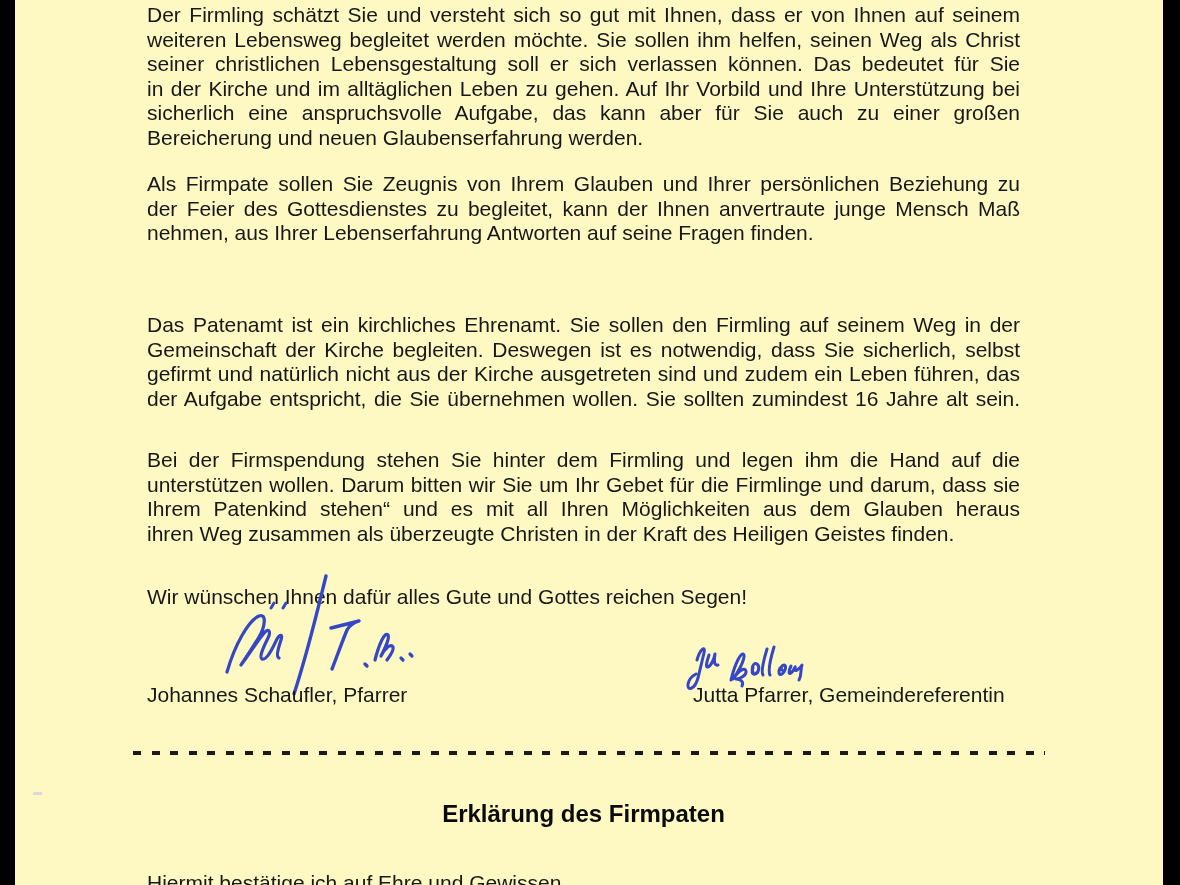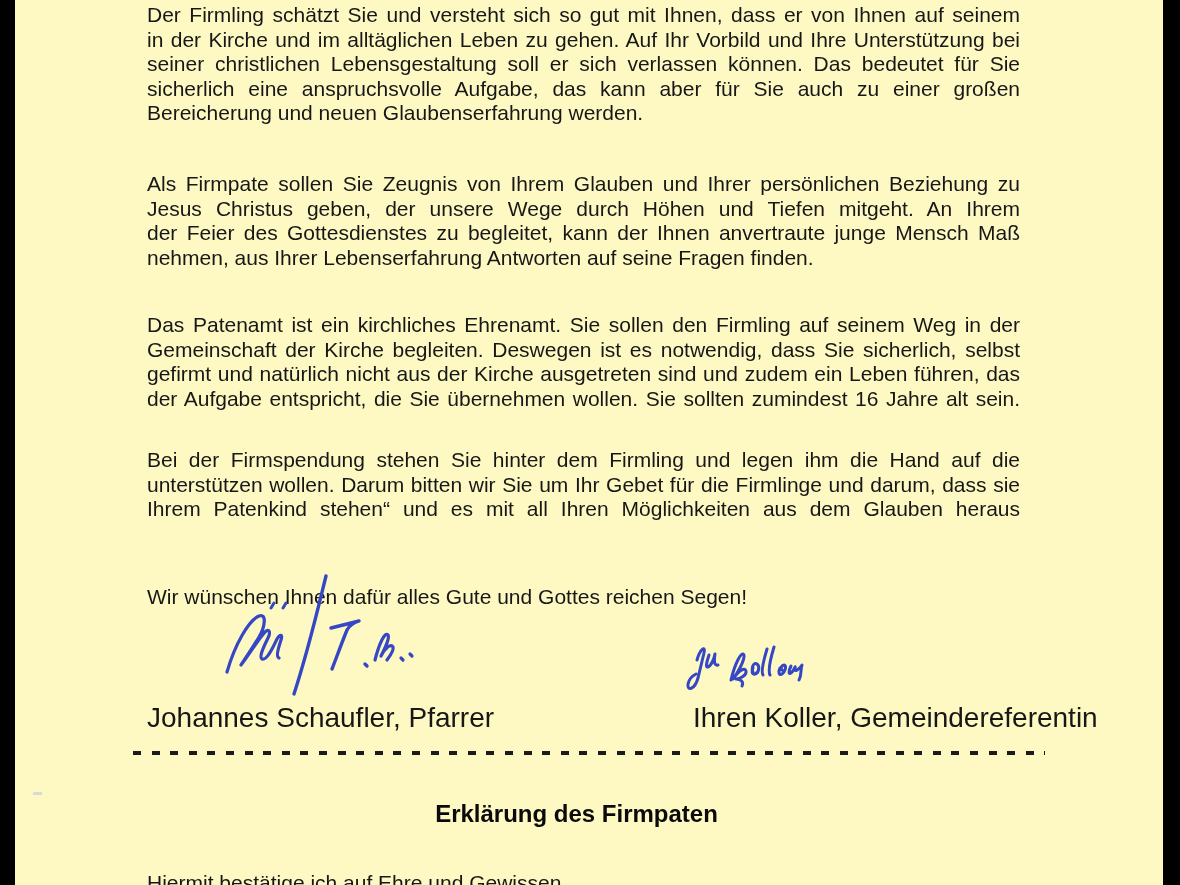--- a/index.html
+++ b/index.html
@@ -30,33 +30,33 @@
   .tline.last { text-align-last: left; }
 
   .free-line {
     position: absolute; left: 147px;
     font-size: 21px; line-height: 24.5px; white-space: nowrap;
   }
   .closing { top: 585px; }
   .bottom-partial { top: 871px; }
 
   .name {
-    position: absolute; top: 706px;
-    font-size: 28px; line-height: 24.5px; white-space: nowrap; text-align: center;
+    position: absolute; top: 683px;
+    font-size: 21px; line-height: 24.5px; white-space: nowrap; text-align: center;
   }
   .name.n-left  { left: 147px; }
   .name.n-right { left: 693px; }
 
   .divider {
     position: absolute; left: 133px; top: 751px; width: 912px; height: 4px;
     background: repeating-linear-gradient(to right, #1b1b1b 0 8px, transparent 8px 18.6px);
   }
 
   .heading {
-    position: absolute; left: 140px; width: 873px; top: 799px;
+    position: absolute; left: 147px; width: 873px; top: 799px;
     text-align: center;
     font-size: 24px; line-height: 30px; font-weight: bold; color: #0a0a0a;
   }
 
   .sig { position: absolute; }
   .sig1 { left: 213px; top: 570px; }
   .sig2 { left: 683px; top: 634px; }
   .sig path { fill: none; stroke-linecap: round; stroke-linejoin: round; }
 
   .artifact {
@@ -67,41 +67,42 @@
 </head>
 <body>
 
 <div class="page">
 
   <div class="scan-bar left"></div>
   <div class="scan-bar right"></div>
 
   <div class="para p1">
       <div class="tline">Der Firmling schätzt Sie und versteht sich so gut mit Ihnen, dass er von Ihnen auf seinem</div>
+      <div class="tline">weiteren Lebensweg begleitet werden möchte. Sie sollen ihm helfen, seinen Weg als Christ</div>
+      <div class="tline">seiner christlichen Lebensgestaltung soll er sich verlassen können. Das bedeutet für Sie</div>
       <div class="tline">in der Kirche und im alltäglichen Leben zu gehen. Auf Ihr Vorbild und Ihre Unterstützung bei</div>
-      <div class="tline">seiner christlichen Lebensgestaltung soll er sich verlassen können. Das bedeutet für Sie</div>
       <div class="tline">sicherlich eine anspruchsvolle Aufgabe, das kann aber für Sie auch zu einer großen</div>
       <div class="tline last">Bereicherung und neuen Glaubenserfahrung werden.</div>
     </div>
   <div class="para p2">
       <div class="tline">Als Firmpate sollen Sie Zeugnis von Ihrem Glauben und Ihrer persönlichen Beziehung zu</div>
-      <div class="tline">Jesus Christus geben, der unsere Wege durch Höhen und Tiefen mitgeht. An Ihrem</div>
       <div class="tline">der Feier des Gottesdienstes zu begleitet, kann der Ihnen anvertraute junge Mensch Maß</div>
       <div class="tline last">nehmen, aus Ihrer Lebenserfahrung Antworten auf seine Fragen finden.</div>
     </div>
   <div class="para p3">
       <div class="tline">Das Patenamt ist ein kirchliches Ehrenamt. Sie sollen den Firmling auf seinem Weg in der</div>
       <div class="tline">Gemeinschaft der Kirche begleiten. Deswegen ist es notwendig, dass Sie sicherlich, selbst</div>
       <div class="tline">gefirmt und natürlich nicht aus der Kirche ausgetreten sind und zudem ein Leben führen, das</div>
       <div class="tline">der Aufgabe entspricht, die Sie übernehmen wollen. Sie sollten zumindest 16 Jahre alt sein.</div>
     </div>
   <div class="para p4">
       <div class="tline">Bei der Firmspendung stehen Sie hinter dem Firmling und legen ihm die Hand auf die</div>
       <div class="tline">unterstützen wollen. Darum bitten wir Sie um Ihr Gebet für die Firmlinge und darum, dass sie</div>
       <div class="tline">Ihrem Patenkind stehen“ und es mit all Ihren Möglichkeiten aus dem Glauben heraus</div>
+      <div class="tline last">ihren Weg zusammen als überzeugte Christen in der Kraft des Heiligen Geistes finden.</div>
     </div>
 
   <div class="free-line closing">Wir wünschen Ihnen dafür alles Gute und Gottes reichen Segen!</div>
 
   <svg class="sig sig1" width="210" height="135" viewBox="0 0 210 135">
     <path d="M113,6 C106,34 96,78 81,124" stroke="#3547c4" stroke-width="3.4"></path>
     <path d="M14,102 C22,74 36,50 46,46 C54,43 52,57 46,67 C40,77 32,89 28,95 C36,85 46,68 52,62 C56,58 58,62 55,68 C50,78 46,87 49,89 C54,91 60,77 64,69 C67,64 70,64 68,70 C65,79 63,87 66,88" stroke="#3547c4" stroke-width="3.2"></path>
     <path d="M58,38 L61,33 M70,38 L73,33" stroke="#3547c4" stroke-width="3"></path>
     <path d="M118,58 L146,51 C140,53 136,56 134,60 C129,72 123,89 119,99" stroke="#3547c4" stroke-width="3.4"></path>
     <path d="M152,94 L154,96" stroke="#3547c4" stroke-width="3.4"></path>
@@ -113,21 +114,21 @@
     <path d="M14,26 C17,15 23,11 21,19 L15,44 C12,55 4,58 5,50 C6,45 9,42 13,40" stroke="#3547c4" stroke-width="3"></path>
     <path d="M26,21 C24,27 22,34 25,33 C28,32 31,25 32,20 C31,27 31,32 35,31" stroke="#3547c4" stroke-width="3"></path>
     <path d="M48,46 C52,29 59,16 61,21 C62,26 54,40 50,45 C56,36 62,33 63,37 C64,41 57,45 53,45 C58,45 61,48 59,52" stroke="#3547c4" stroke-width="3"></path>
     <path d="M70,38 C68,33 71,28 74,30 C77,32 76,39 72,40 C69,41 68,36 70,34" stroke="#3547c4" stroke-width="3"></path>
     <path d="M84,15 C81,25 78,38 80,41 M91,13 C88,23 85,37 87,41" stroke="#3547c4" stroke-width="3"></path>
     <path d="M97,34 C95,38 96,42 99,40 C102,38 104,32 101,31 C99,31 97,34 99,36" stroke="#3547c4" stroke-width="3"></path>
     <path d="M108,32 C106,36 105,41 108,39 C111,37 113,30 112,34 C111,38 115,37 119,31 C117,37 119,41 116,46" stroke="#3547c4" stroke-width="3"></path>
   </svg>
 
   <div class="name n-left">Johannes Schaufler, Pfarrer</div>
-  <div class="name n-right">Ihren Koller, Gemeindereferentin</div>
+  <div class="name n-right">Jutta Pfarrer, Gemeindereferentin</div>
 
   <div class="divider"></div>
   <div class="artifact"></div>
 
   <div class="heading">Erklärung des Firmpaten</div>
 
   <div class="free-line bottom-partial">Hiermit bestätige ich auf Ehre und Gewissen</div>
 
 </div>
 

